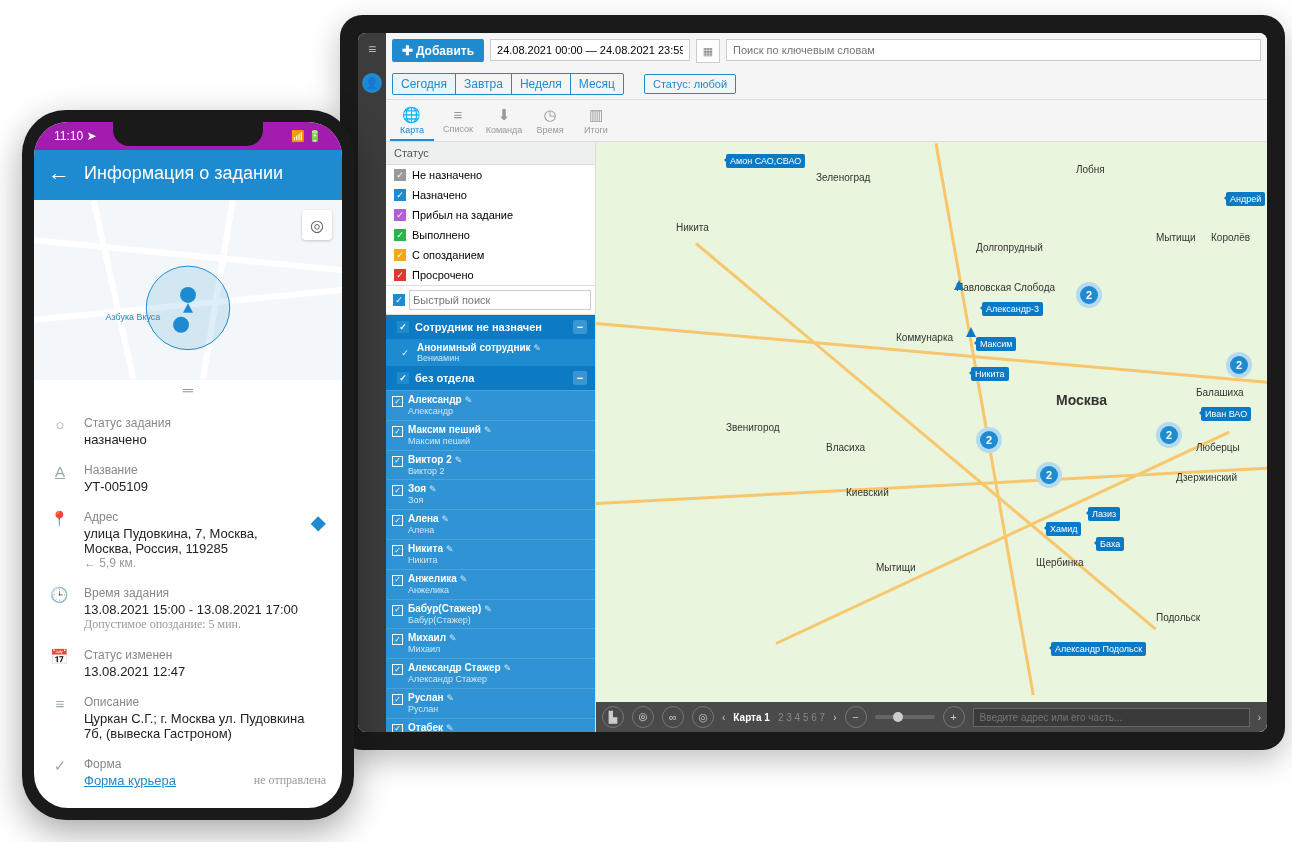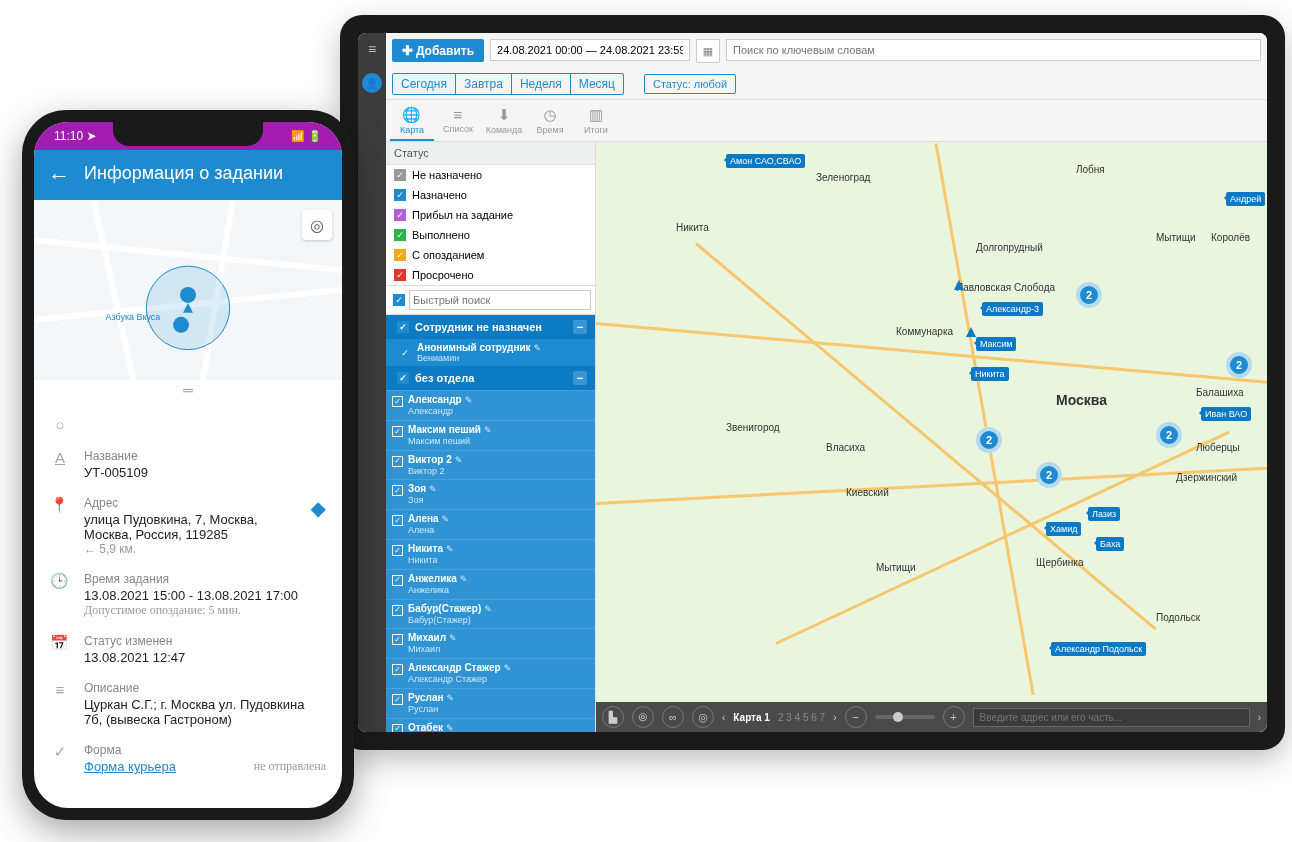--- a/index.html
+++ b/index.html
@@ -215,21 +215,21 @@
 
           <div class="road" style="left:0;top:180px;width:680px;transform:rotate(5deg)"></div>
           <div class="road" style="left:0;top:360px;width:700px;transform:rotate(-3deg)"></div>
           <div class="road" style="left:340px;top:0;width:560px;height:3px;transform:rotate(80deg)"></div>
           <div class="road" style="left:100px;top:100px;width:600px;transform:rotate(40deg)"></div>
           <div class="road" style="left:180px;top:500px;width:500px;transform:rotate(-25deg)"></div>
 
           <span class="city big" style="left:460px;top:250px">Москва</span>
           <span class="city" style="left:220px;top:30px">Зеленоград</span>
           <span class="city" style="left:80px;top:80px">Никита</span>
-          <span class="city" style="left:300px;top:184px">Коммунарка</span>
+          <span class="city" style="left:300px;top:190px">Коммунарка</span>
           <span class="city" style="left:130px;top:280px">Звенигород</span>
           <span class="city" style="left:230px;top:300px">Власиха</span>
           <span class="city" style="left:250px;top:345px">Киевский</span>
           <span class="city" style="left:380px;top:100px">Долгопрудный</span>
           <span class="city" style="left:480px;top:22px">Лобня</span>
           <span class="city" style="left:560px;top:470px">Подольск</span>
           <span class="city" style="left:560px;top:90px">Мытищи</span>
           <span class="city" style="left:615px;top:90px">Королёв</span>
           <span class="city" style="left:600px;top:245px">Балашиха</span>
           <span class="city" style="left:600px;top:300px">Люберцы</span>
@@ -302,20 +302,24 @@
         <path d="M155 103 L150 113 L160 113 Z" fill="#1e8acf"></path>
         <circle cx="148" cy="125" r="8" fill="#1e8acf"></circle>
         <text x="72" y="120" font-size="9" fill="#1e8acf">Азбука Вкуса</text>
       </svg>
       <div class="loc-btn">◎</div>
     </div>
     <div class="drag-handle">═</div>
     <div class="p-body">
       <div class="p-row">
         <div class="p-ico">○</div>
+        <div class="p-content">
+          <div class="p-label">Статус задания</div>
+          <div>назначено</div>
+        </div>
       </div>
       <div class="p-row">
         <div class="p-ico"><u>A</u></div>
         <div class="p-content">
           <div class="p-label">Название</div>
           <div>УТ-005109</div>
         </div>
       </div>
       <div class="p-row">
         <div class="p-ico">📍</div>

